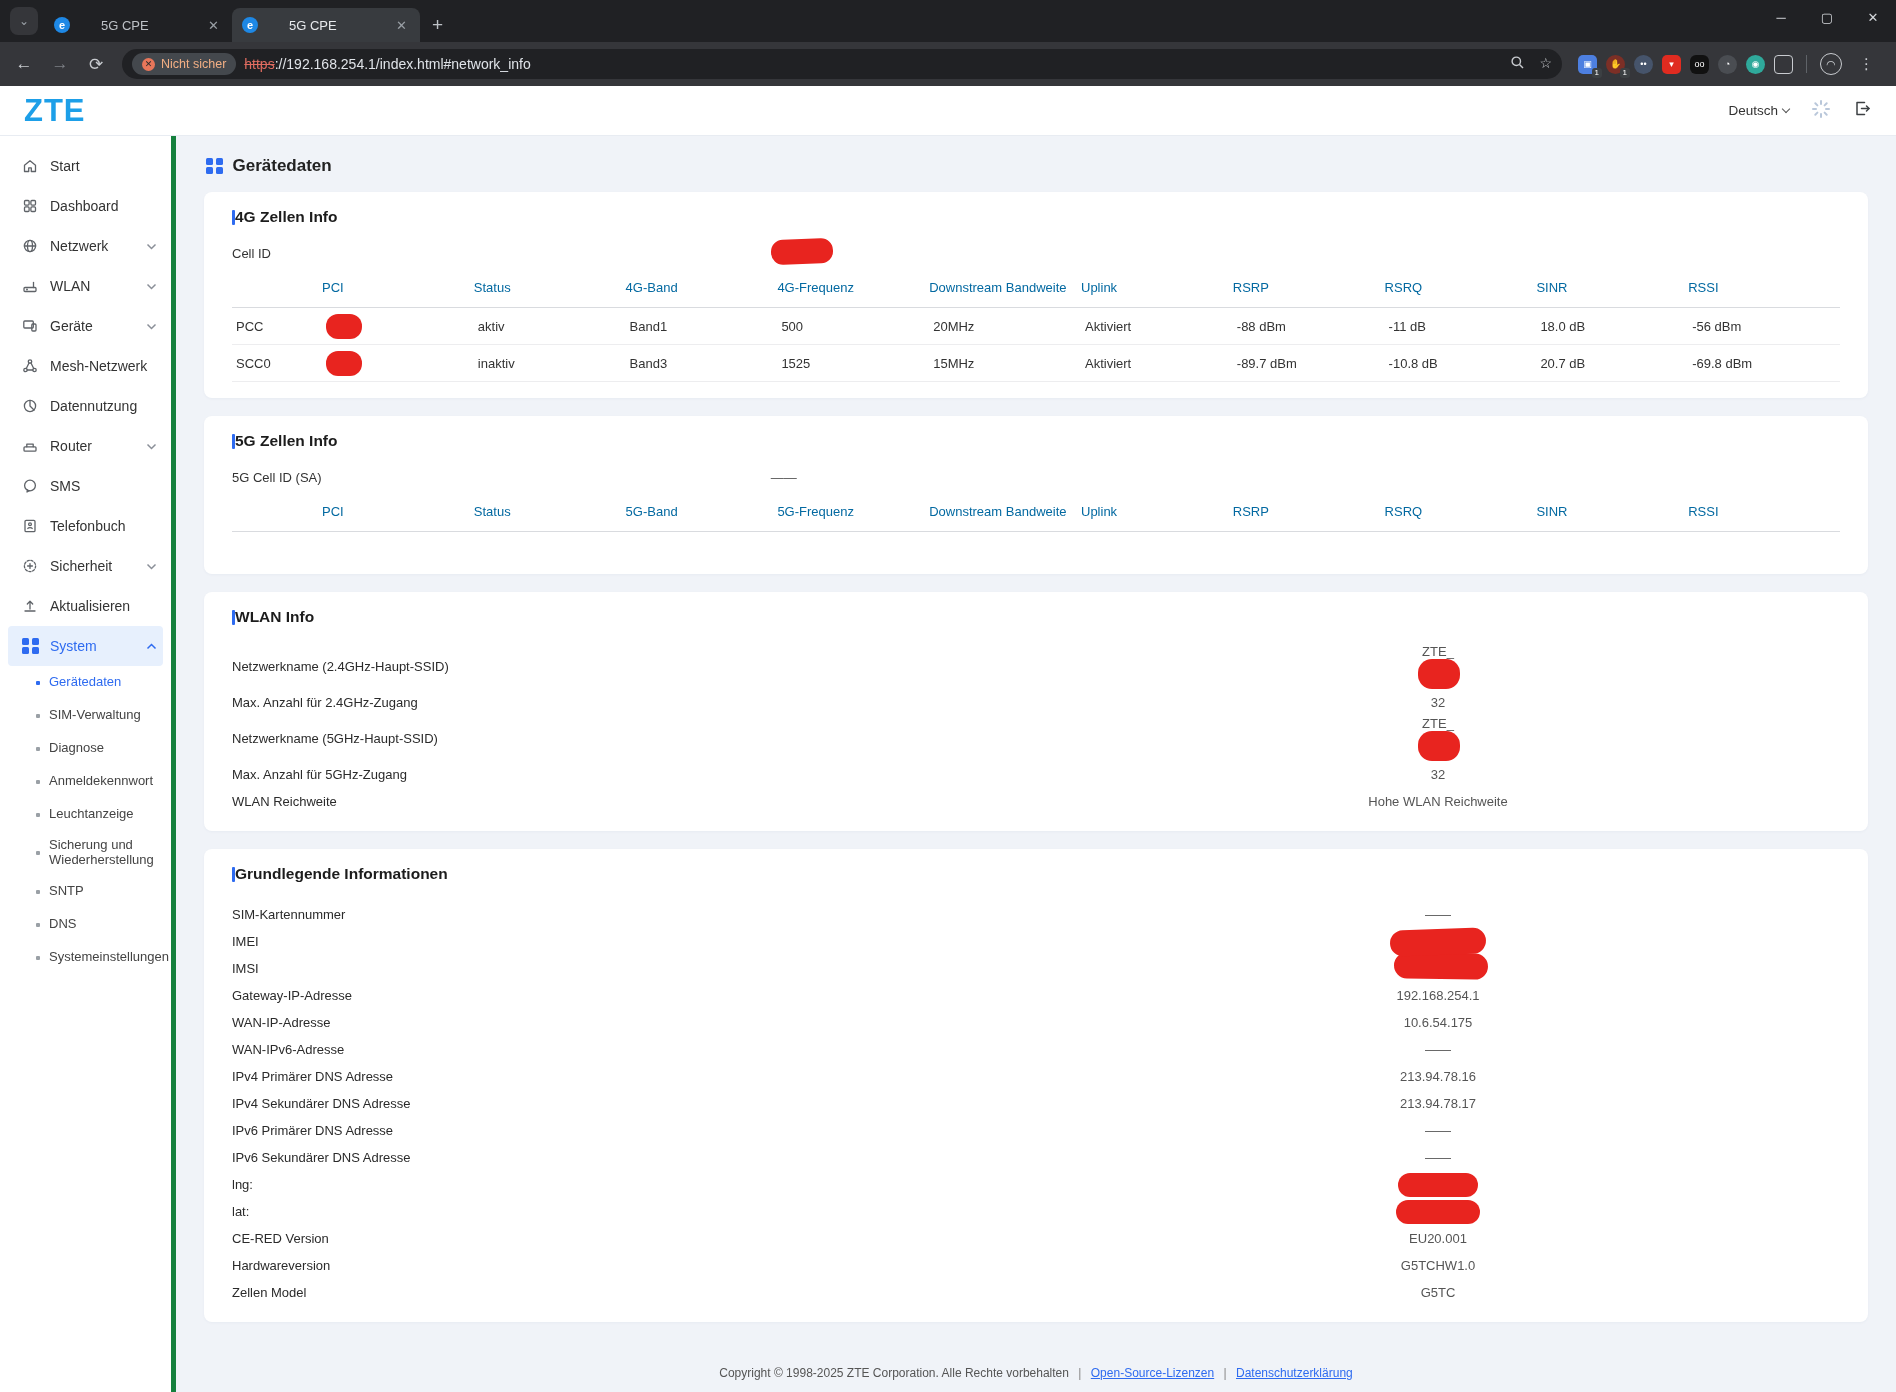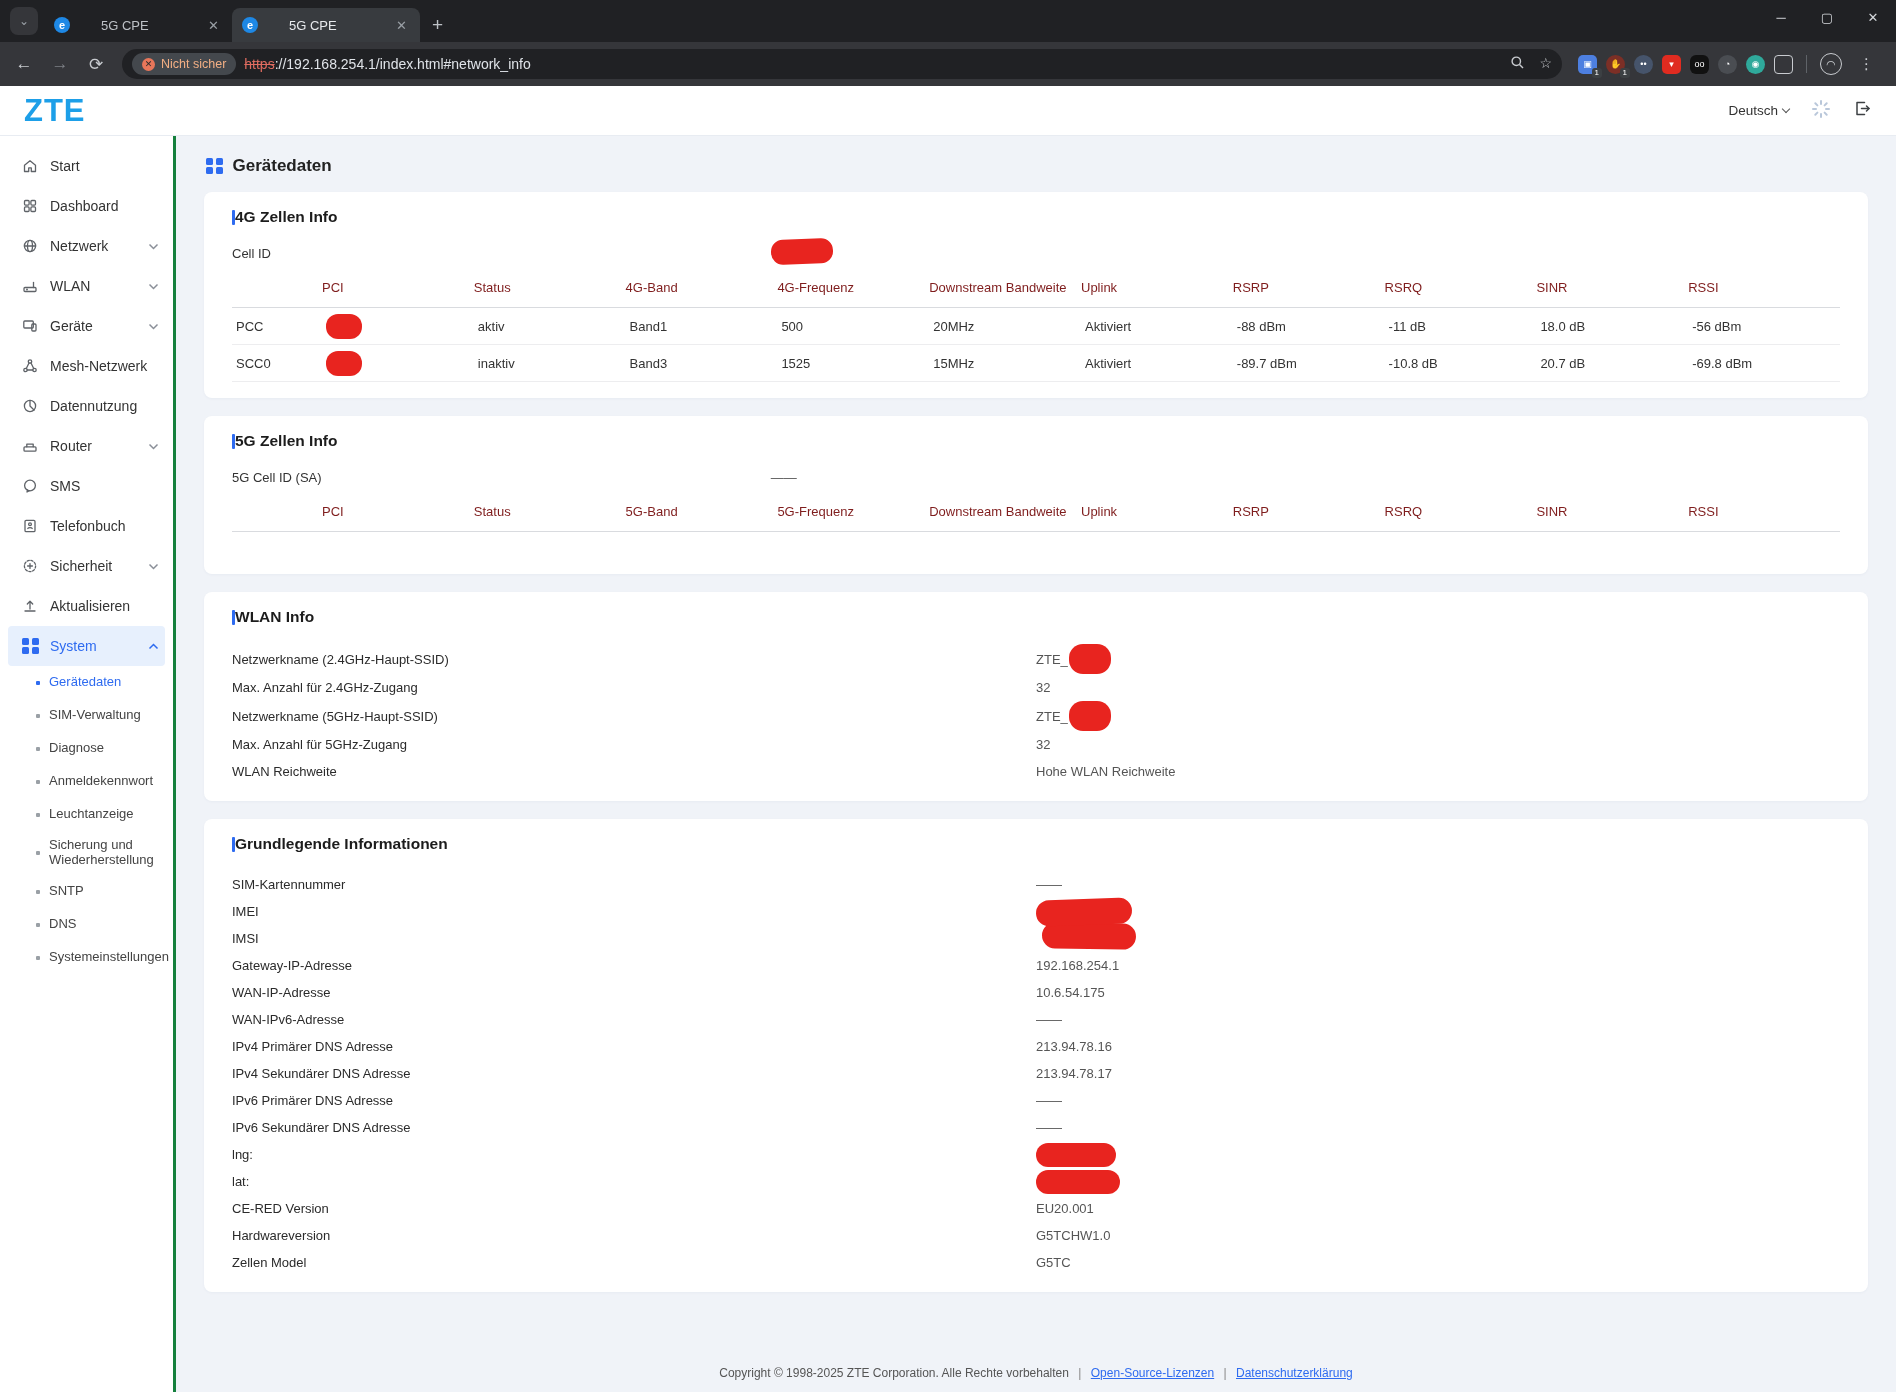--- a/index.html
+++ b/index.html
@@ -44,21 +44,21 @@
   
   .app-header { height:50px; background:#fff; border-bottom:1px solid #e8ecf2; display:flex; align-items:center;
     padding:0 24px; }
   .logo { color:#1d9fe8; font-size:31px; font-weight:bold; letter-spacing:1px; }
   .hdr-right { margin-left:auto; display:flex; align-items:center; gap:22px; }
   .lang { font-size:13.5px; color:#333; display:flex; align-items:center; gap:5px; }
   .caret { border:solid #555; border-width:0 1.5px 1.5px 0; padding:2.5px; transform:rotate(45deg); margin-top:-3px; }
 
   
   .layout { display:flex; height:1256px; }
-  .sidebar { width:176px; background:#fff; border-right:3px solid #15803d; padding-top:10px; flex:none; }
+  .sidebar { width:176px; background:#fff; border-right:5px solid #15803d; padding-top:10px; flex:none; }
   .side-item { height:40px; display:flex; align-items:center; gap:11px; padding:0 14px 0 22px; font-size:14px;
     color:#333; cursor:pointer; }
   .side-item .si-icon { width:17px; display:flex; flex:none; }
   .si-chevron { margin-left:auto; display:flex; }
   .side-item.active { background:#e7f0fd; color:#2e6bf0; margin:0 8px; padding:0 6px 0 14px; border-radius:4px; }
   .sub-item { height:33px; display:flex; align-items:center; gap:9px; padding-left:36px; font-size:13px; color:#444; cursor:pointer; line-height:1.15; }
   .sub-item .dot { width:4px; height:4px; background:#9aa0a6; flex:none; border-radius:1px; }
   .sub-item.active { color:#2e6bf0; }
   .sub-item.active .dot { background:#2e6bf0; }
   .sub-item.two-line { height:44px; }
@@ -72,29 +72,29 @@
 
   .card { background:#fff; border-radius:8px; padding:16px 28px 16px 28px; margin-bottom:18px;
     box-shadow:0 1px 3px rgba(30,50,90,.04); position:relative; }
   .sec-title { display:flex; align-items:center; gap:0; font-size:15.5px; font-weight:bold; color:#1c1c1c; margin-bottom:10px; }
   .sec-bar { width:3px; height:15px; background:#2e6bf0; border-radius:1px; }
 
   .cellid-row { position:relative; height:34px; display:flex; align-items:center; font-size:13px; color:#333; }
   .cellid-val { position:absolute; left:33.5%; color:#555; }
 
   .t-grid { display:grid; grid-template-columns:90px repeat(10,1fr); align-items:center; }
-  .t-head > div { font-size:13px; color:#7f1d1d; padding:10px 4px 12px 0; }
+  .t-head > div { font-size:13px; color:#0369a1; padding:10px 4px 12px 0; }
   .t-head { border-bottom:1px solid #d9dbdf; }
   .t-row { border-bottom:1px solid #ededef; }
   .t-row > div { font-size:13px; color:#333; padding:10px 4px; height:36px; display:flex; align-items:center; }
   .t-empty { height:26px; }
 
   .kv-row { display:grid; grid-template-columns:1fr 1fr; min-height:27px; align-items:center; font-size:13px; }
   .kv-label { color:#2b2b2b; }
-  .kv-value { color:#555; display:flex; align-items:center; }
+  .kv-value { color:#555; display:flex; align-items:center;flex-direction:column; }
 
   .redact { background:#e8241f; display:inline-block; }
   .redact-cellid { width:62px; height:25px; border-radius:12px; transform:rotate(-2deg); }
   .redact-pci { width:36px; height:25px; border-radius:12px; }
   .redact-ssid { width:42px; height:30px; border-radius:14px; margin-left:1px; }
   .redact-imei { width:96px; height:26px; border-radius:13px; transform:rotate(-2deg); position:relative; z-index:1; }
   .redact-imsi { width:94px; height:26px; border-radius:13px; transform:rotate(1deg); margin-left:6px; position:relative; top:-3px; }
   .redact-geo { width:80px; height:24px; border-radius:12px; }
   .redact-lat { width:84px; height:24px; border-radius:12px; }
 

